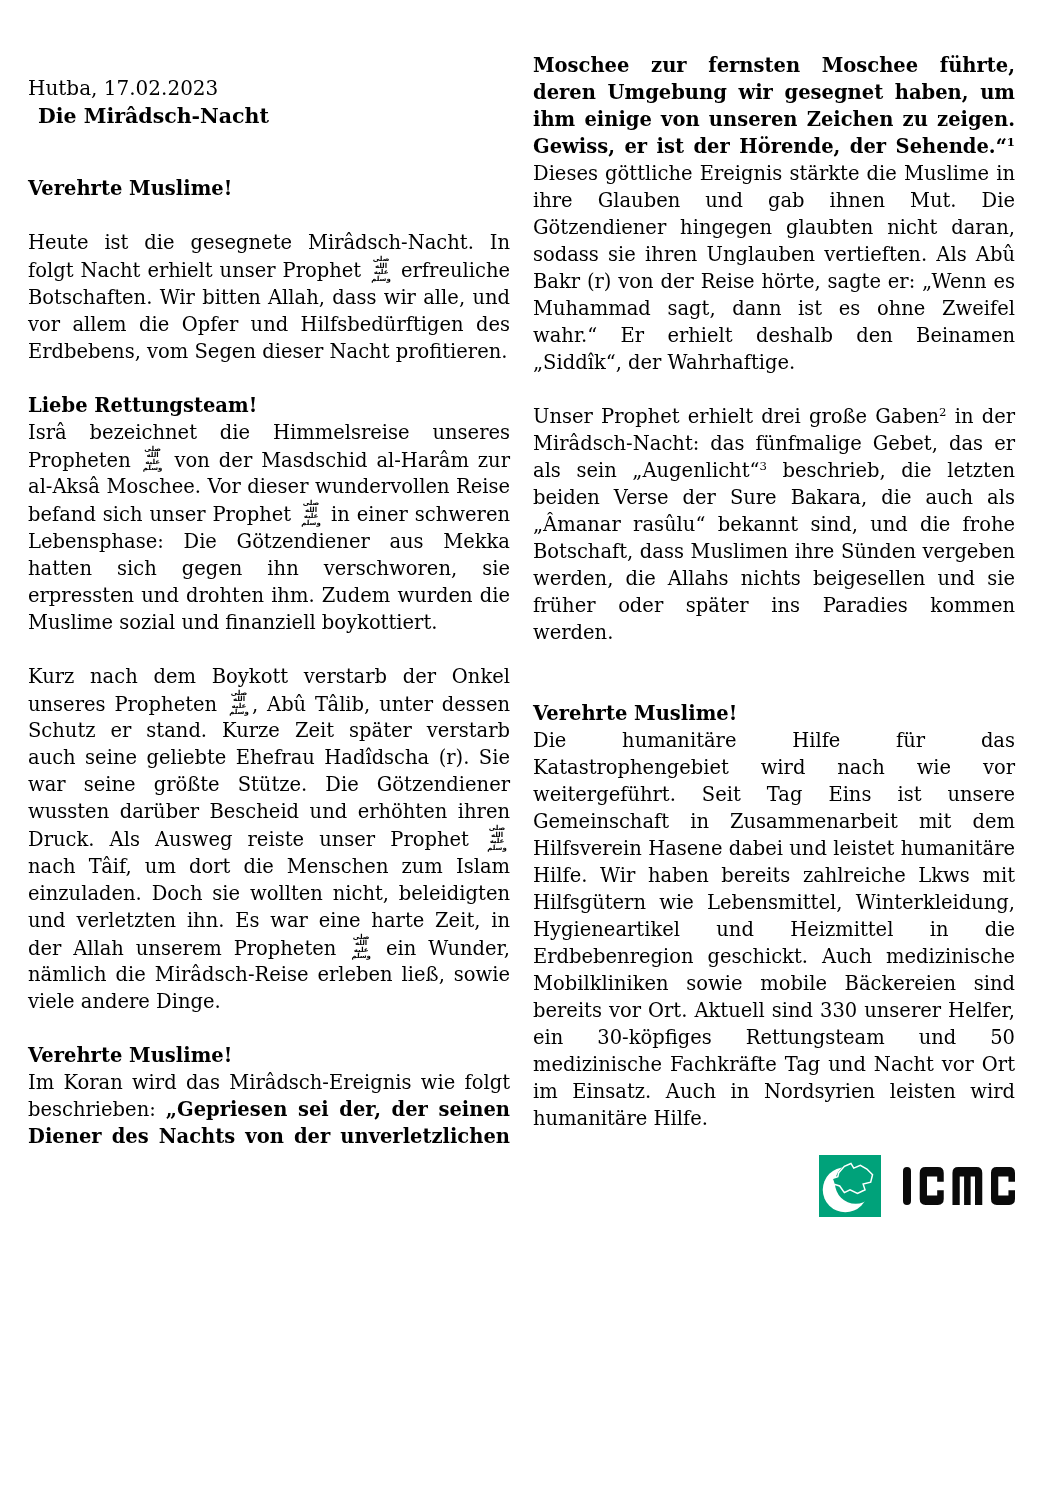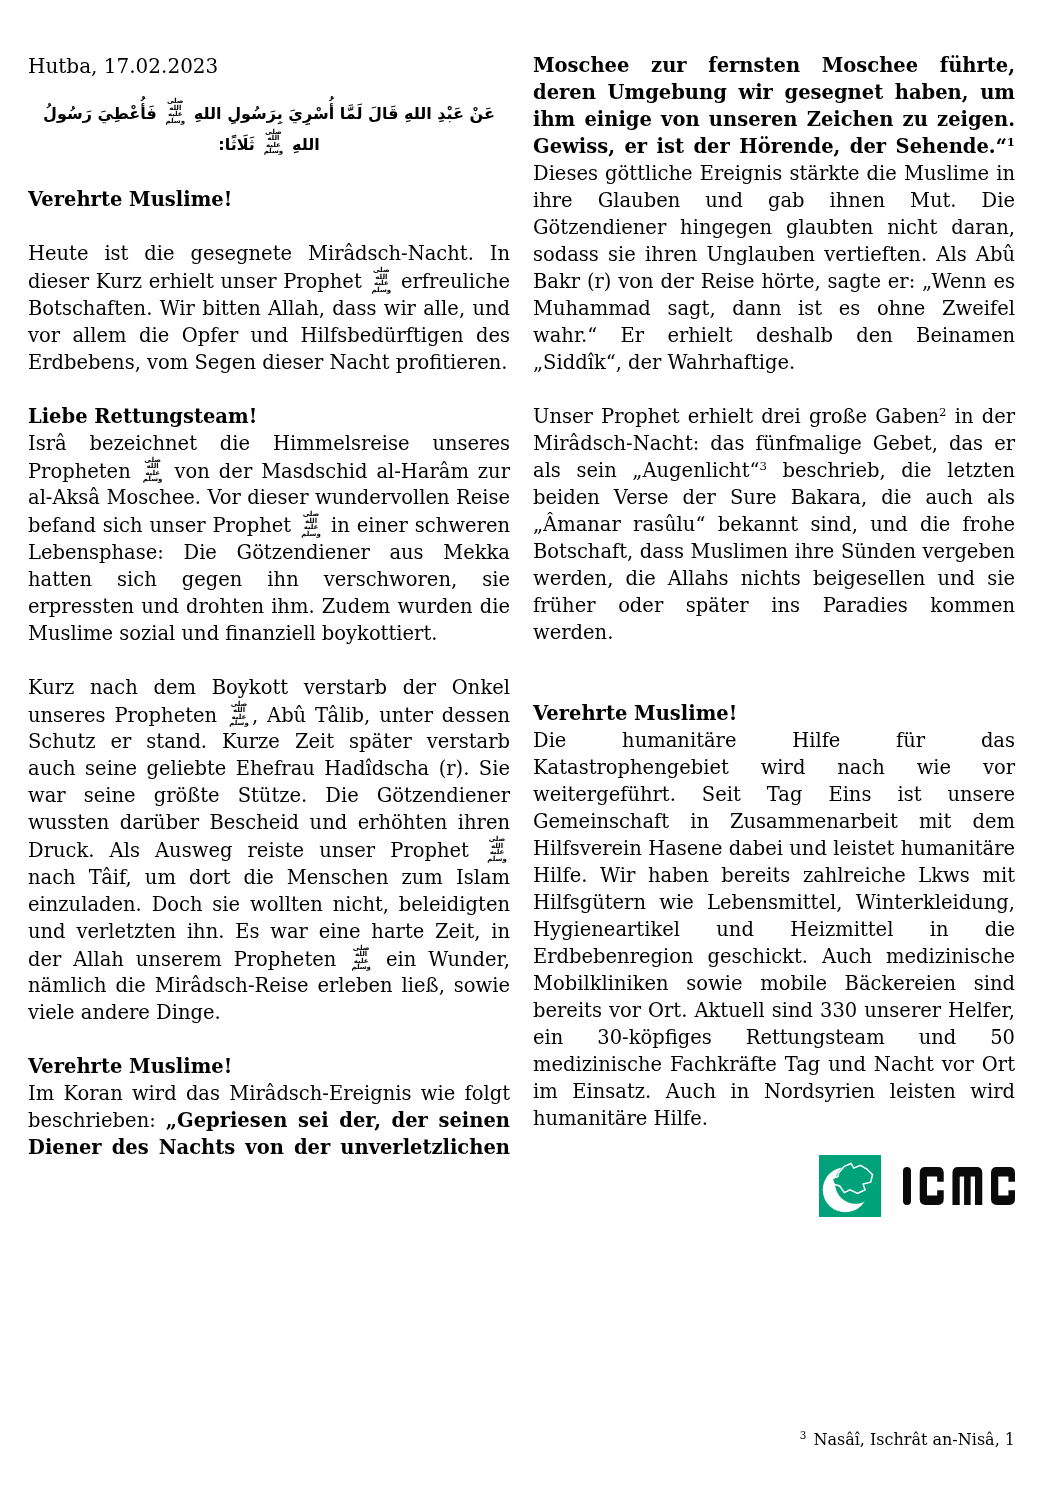--- a/index.html
+++ b/index.html
@@ -6,21 +6,21 @@
   body{
     width:1058px;height:1497px;background:#ffffff;color:#000;
     font-family:"DejaVu Serif", serif;overflow:hidden;
     -webkit-font-smoothing:antialiased;
   }
   .page{
     box-sizing:border-box;width:1058px;height:1497px;
     padding:52px 0 0 28px;display:flex;gap:23px;
   }
   .col{display:flex;flex-direction:column;}
-  .col-left{width:482px;flex:none;}
+  .col-left{width:482px;flex:none;margin-top:22px;}
   .col-right{width:482px;flex:none;align-items:flex-end;}
 
   .hutba{font-size:20px;line-height:28px;}
   .title{font-size:20.5px;line-height:28px;font-weight:bold;padding-left:10px;}
 
   .para,.heading{font-size:19.5px;line-height:27px;margin:0;}
   .para{text-align:justify;text-justify:inter-word;hyphens:none;}
   .heading{font-weight:bold;}
   .gap{height:27px;flex:none;}
   .b{font-weight:bold;}
@@ -55,29 +55,29 @@
   }
   .logo-row svg{display:block;}
 </style>
 </head>
 <body>
 
 <div class="page">
 
   <div class="col col-left">
     <div class="hutba">Hutba, 17.02.2023</div>
+    <div class="title">Die Mirâdsch-Nacht</div>
 
     <div class="arabic-block">
-        <div class="para arabic"><span>عَنْ عَبْدِ اللهِ قَالَ لَمَّا أُسْرِيَ بِرَسُولِ اللهِ </span><span class="saw">صلى الله عليه وسلم</span><span> فَأُعْطِيَ رَسُولُ اللهِ </span><span class="saw">صلى الله عليه وسلم</span><span> ثَلَاثًا:</span></div>
       </div>
 
     <div>
         <div class="heading">Verehrte Muslime!</div>
         <div class="gap"></div>
-        <div class="para"><span>Heute ist die gesegnete Mirâdsch-Nacht. In dieser Kurz erhielt unser Prophet </span><span class="saw">صلى الله عليه وسلم</span><span> erfreuliche Botschaften. Wir bitten Allah, dass wir alle, und vor allem die Opfer und Hilfsbedürftigen des Erdbebens, vom Segen dieser Nacht profitieren.</span></div>
+        <div class="para"><span>Heute ist die gesegnete Mirâdsch-Nacht. In folgt Nacht erhielt unser Prophet </span><span class="saw">صلى الله عليه وسلم</span><span> erfreuliche Botschaften. Wir bitten Allah, dass wir alle, und vor allem die Opfer und Hilfsbedürftigen des Erdbebens, vom Segen dieser Nacht profitieren.</span></div>
         <div class="gap"></div>
         <div class="heading">Liebe Rettungsteam!</div>
         <div class="para"><span>Isrâ bezeichnet die Himmelsreise unseres Propheten </span><span class="saw">صلى الله عليه وسلم</span><span> von der Masdschid al-Harâm zur al-Aksâ Moschee. Vor dieser wundervollen Reise befand sich unser Prophet </span><span class="saw">صلى الله عليه وسلم</span><span> in einer schweren Lebensphase: Die Götzendiener aus Mekka hatten sich gegen ihn verschworen, sie erpressten und drohten ihm. Zudem wurden die Muslime sozial und finanziell boykottiert.</span></div>
         <div class="gap"></div>
         <div class="para"><span>Kurz nach dem Boykott verstarb der Onkel unseres Propheten </span><span class="saw">صلى الله عليه وسلم</span><span>, Abû Tâlib, unter dessen Schutz er stand. Kurze Zeit später verstarb auch seine geliebte Ehefrau Hadîdscha (r). Sie war seine größte Stütze. Die Götzendiener wussten darüber Bescheid und erhöhten ihren Druck. Als Ausweg reiste unser Prophet </span><span class="saw">صلى الله عليه وسلم</span><span> nach Tâif, um dort die Menschen zum Islam einzuladen. Doch sie wollten nicht, beleidigten und verletzten ihn. Es war eine harte Zeit, in der Allah unserem Propheten </span><span class="saw">صلى الله عليه وسلم</span><span> ein Wunder, nämlich die Mirâdsch-Reise erleben ließ, sowie viele andere Dinge.</span></div>
         <div class="gap"></div>
         <div class="heading">Verehrte Muslime!</div>
         <div class="para just-last"><span>Im Koran wird das Mirâdsch-Ereignis wie folgt beschrieben: </span><span class="b">„Gepriesen sei der, der seinen Diener des Nachts von der unverletzlichen</span></div>
       </div>
 
@@ -110,20 +110,15 @@
           M47,20 L56,20 L56,32 L47,32 Z
           M68,52 L68,8 Q68,0 76,0 L101,0 Q109,0 109,8 L109,52 Z
           M78,13 L84,13 L84,52 L78,52 Z
           M93,13 L99,13 L99,52 L93,52 Z
           M129,0 L146,0 Q154,0 154,8 L154,44 Q154,52 146,52 L129,52 Q121,52 121,44 L121,8 Q121,0 129,0 Z
           M131,13 L145,13 L145,39 L131,39 Z
           M145,20 L154,20 L154,32 L145,32 Z"></path>
       </svg>
     </div>
 
-    <div class="fn-area fn-right">
-      <div>
-          <div class="fn"><sup>3</sup> Nasâî, Ischrât an-Nisâ, 1</div>
-        </div>
-    </div>
   </div>
 
 </div>
 
 </body></html>

